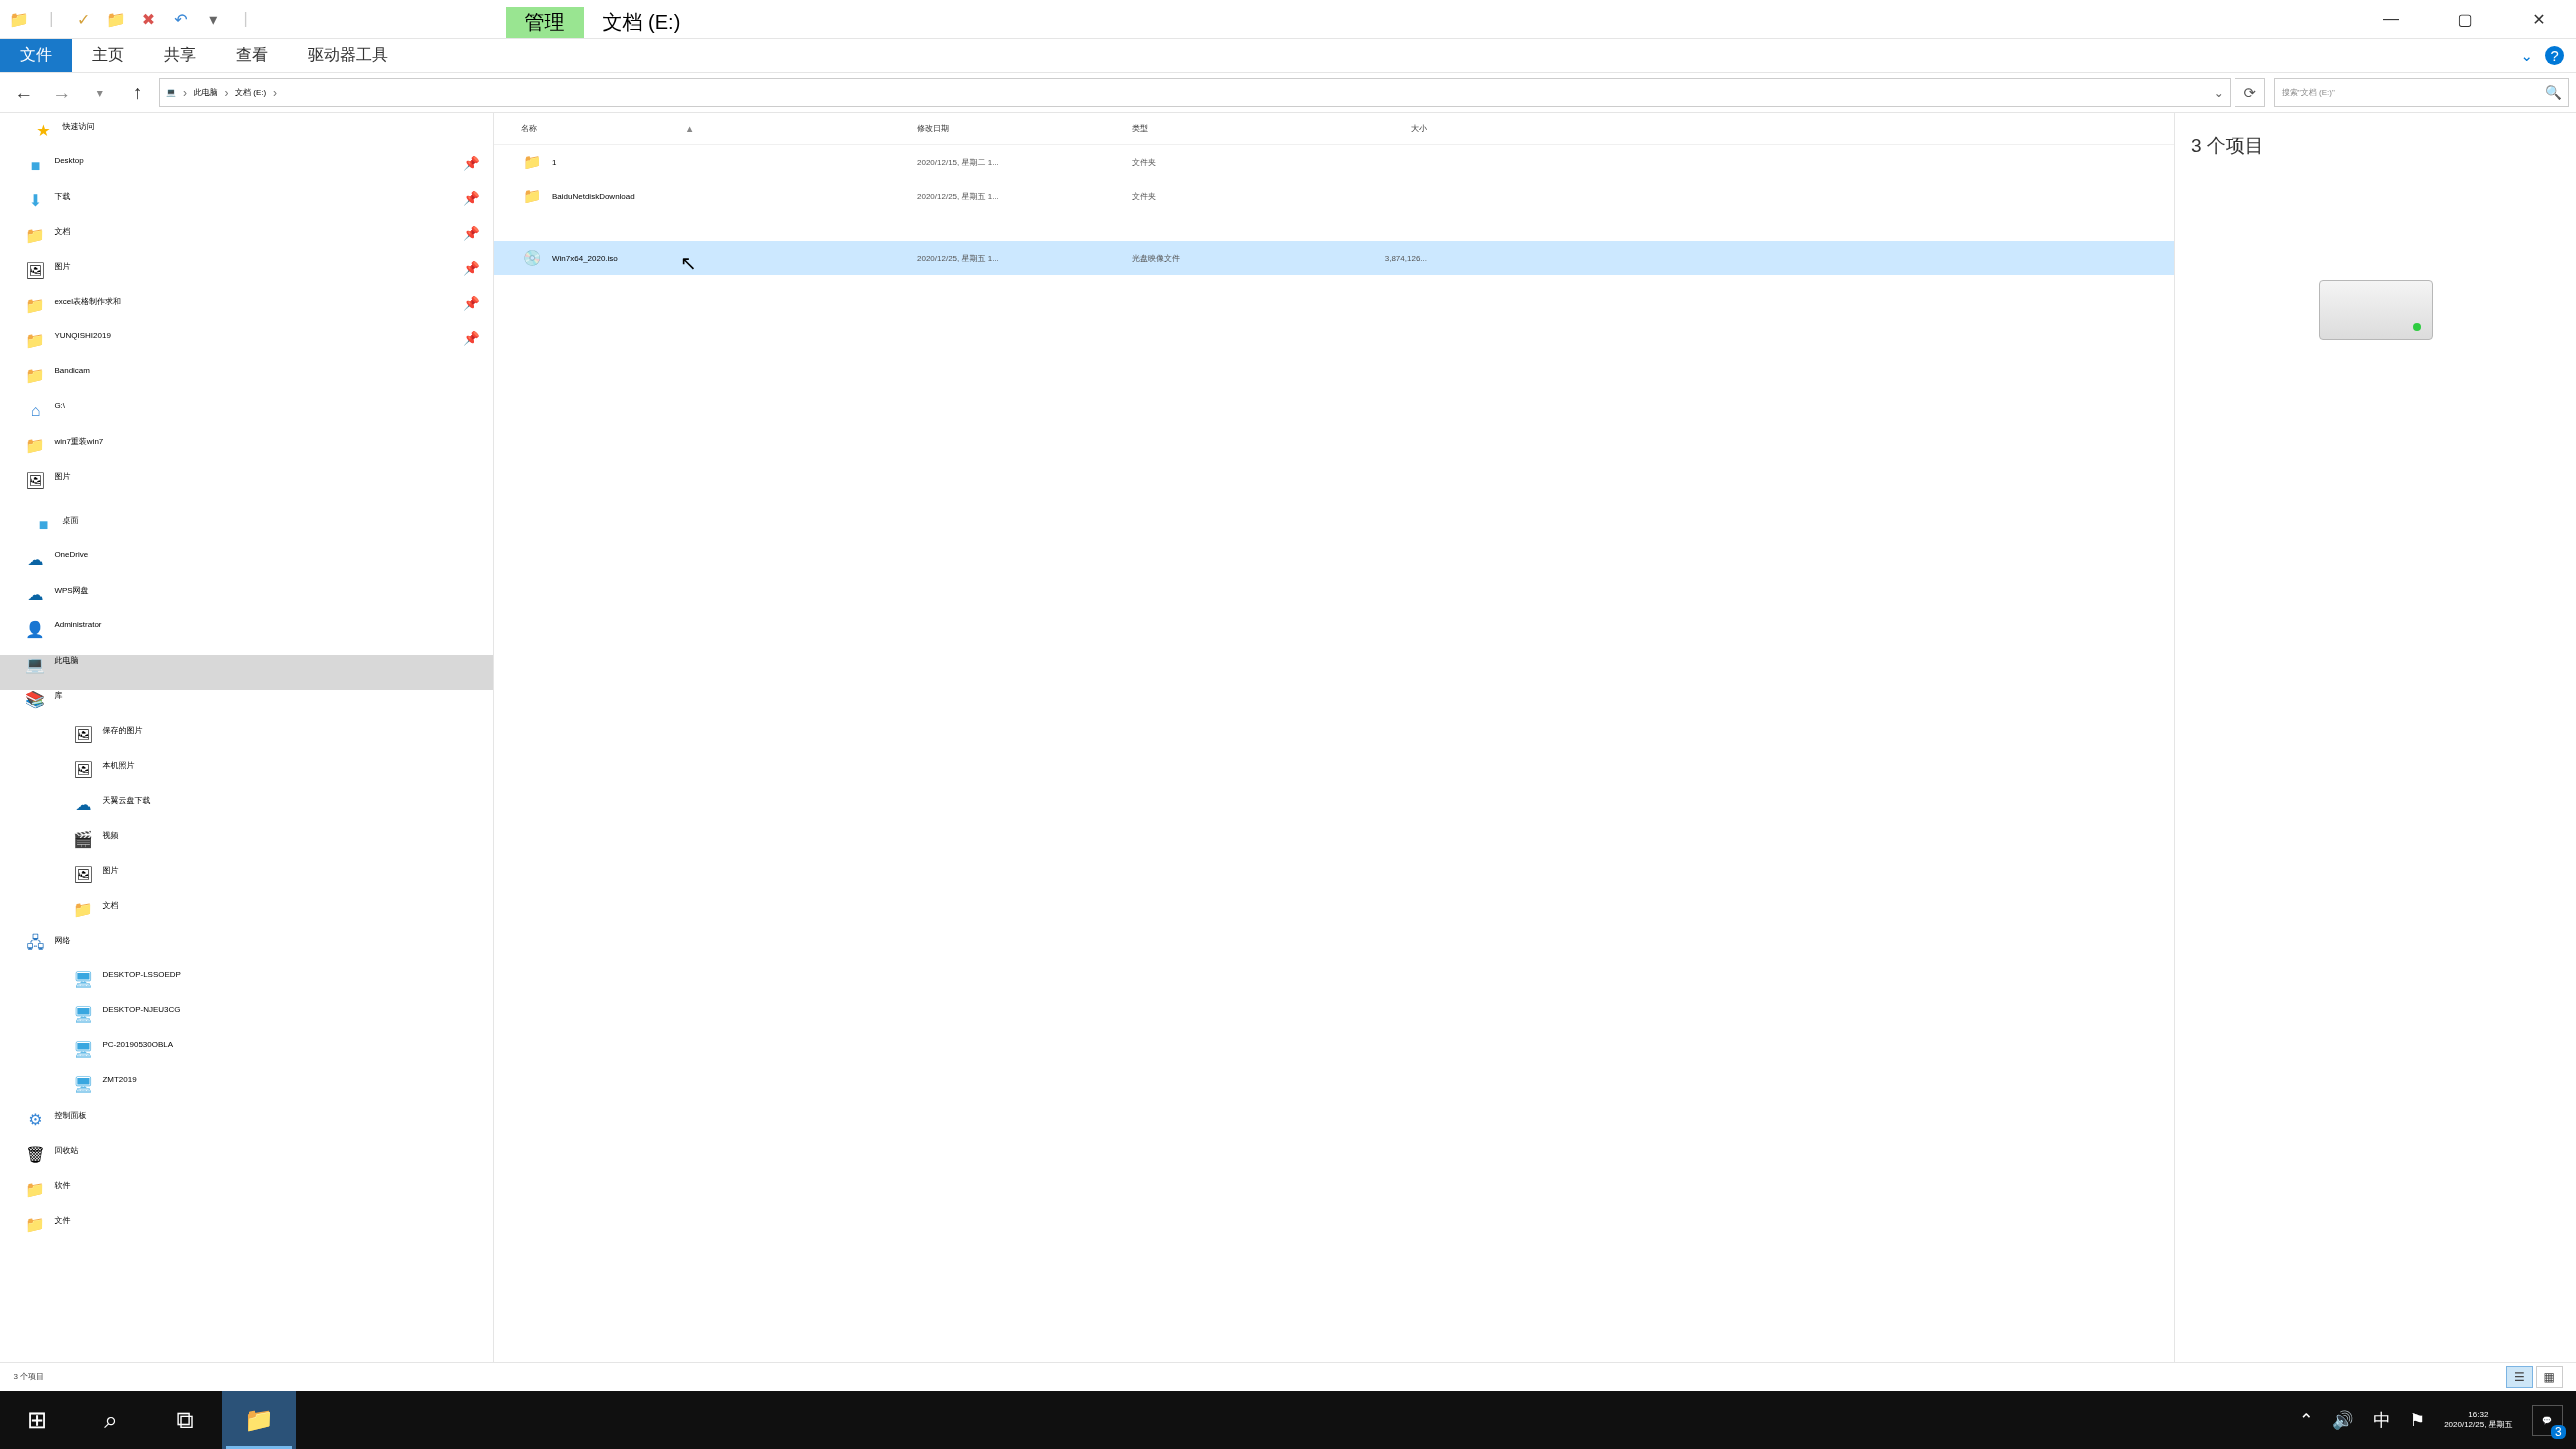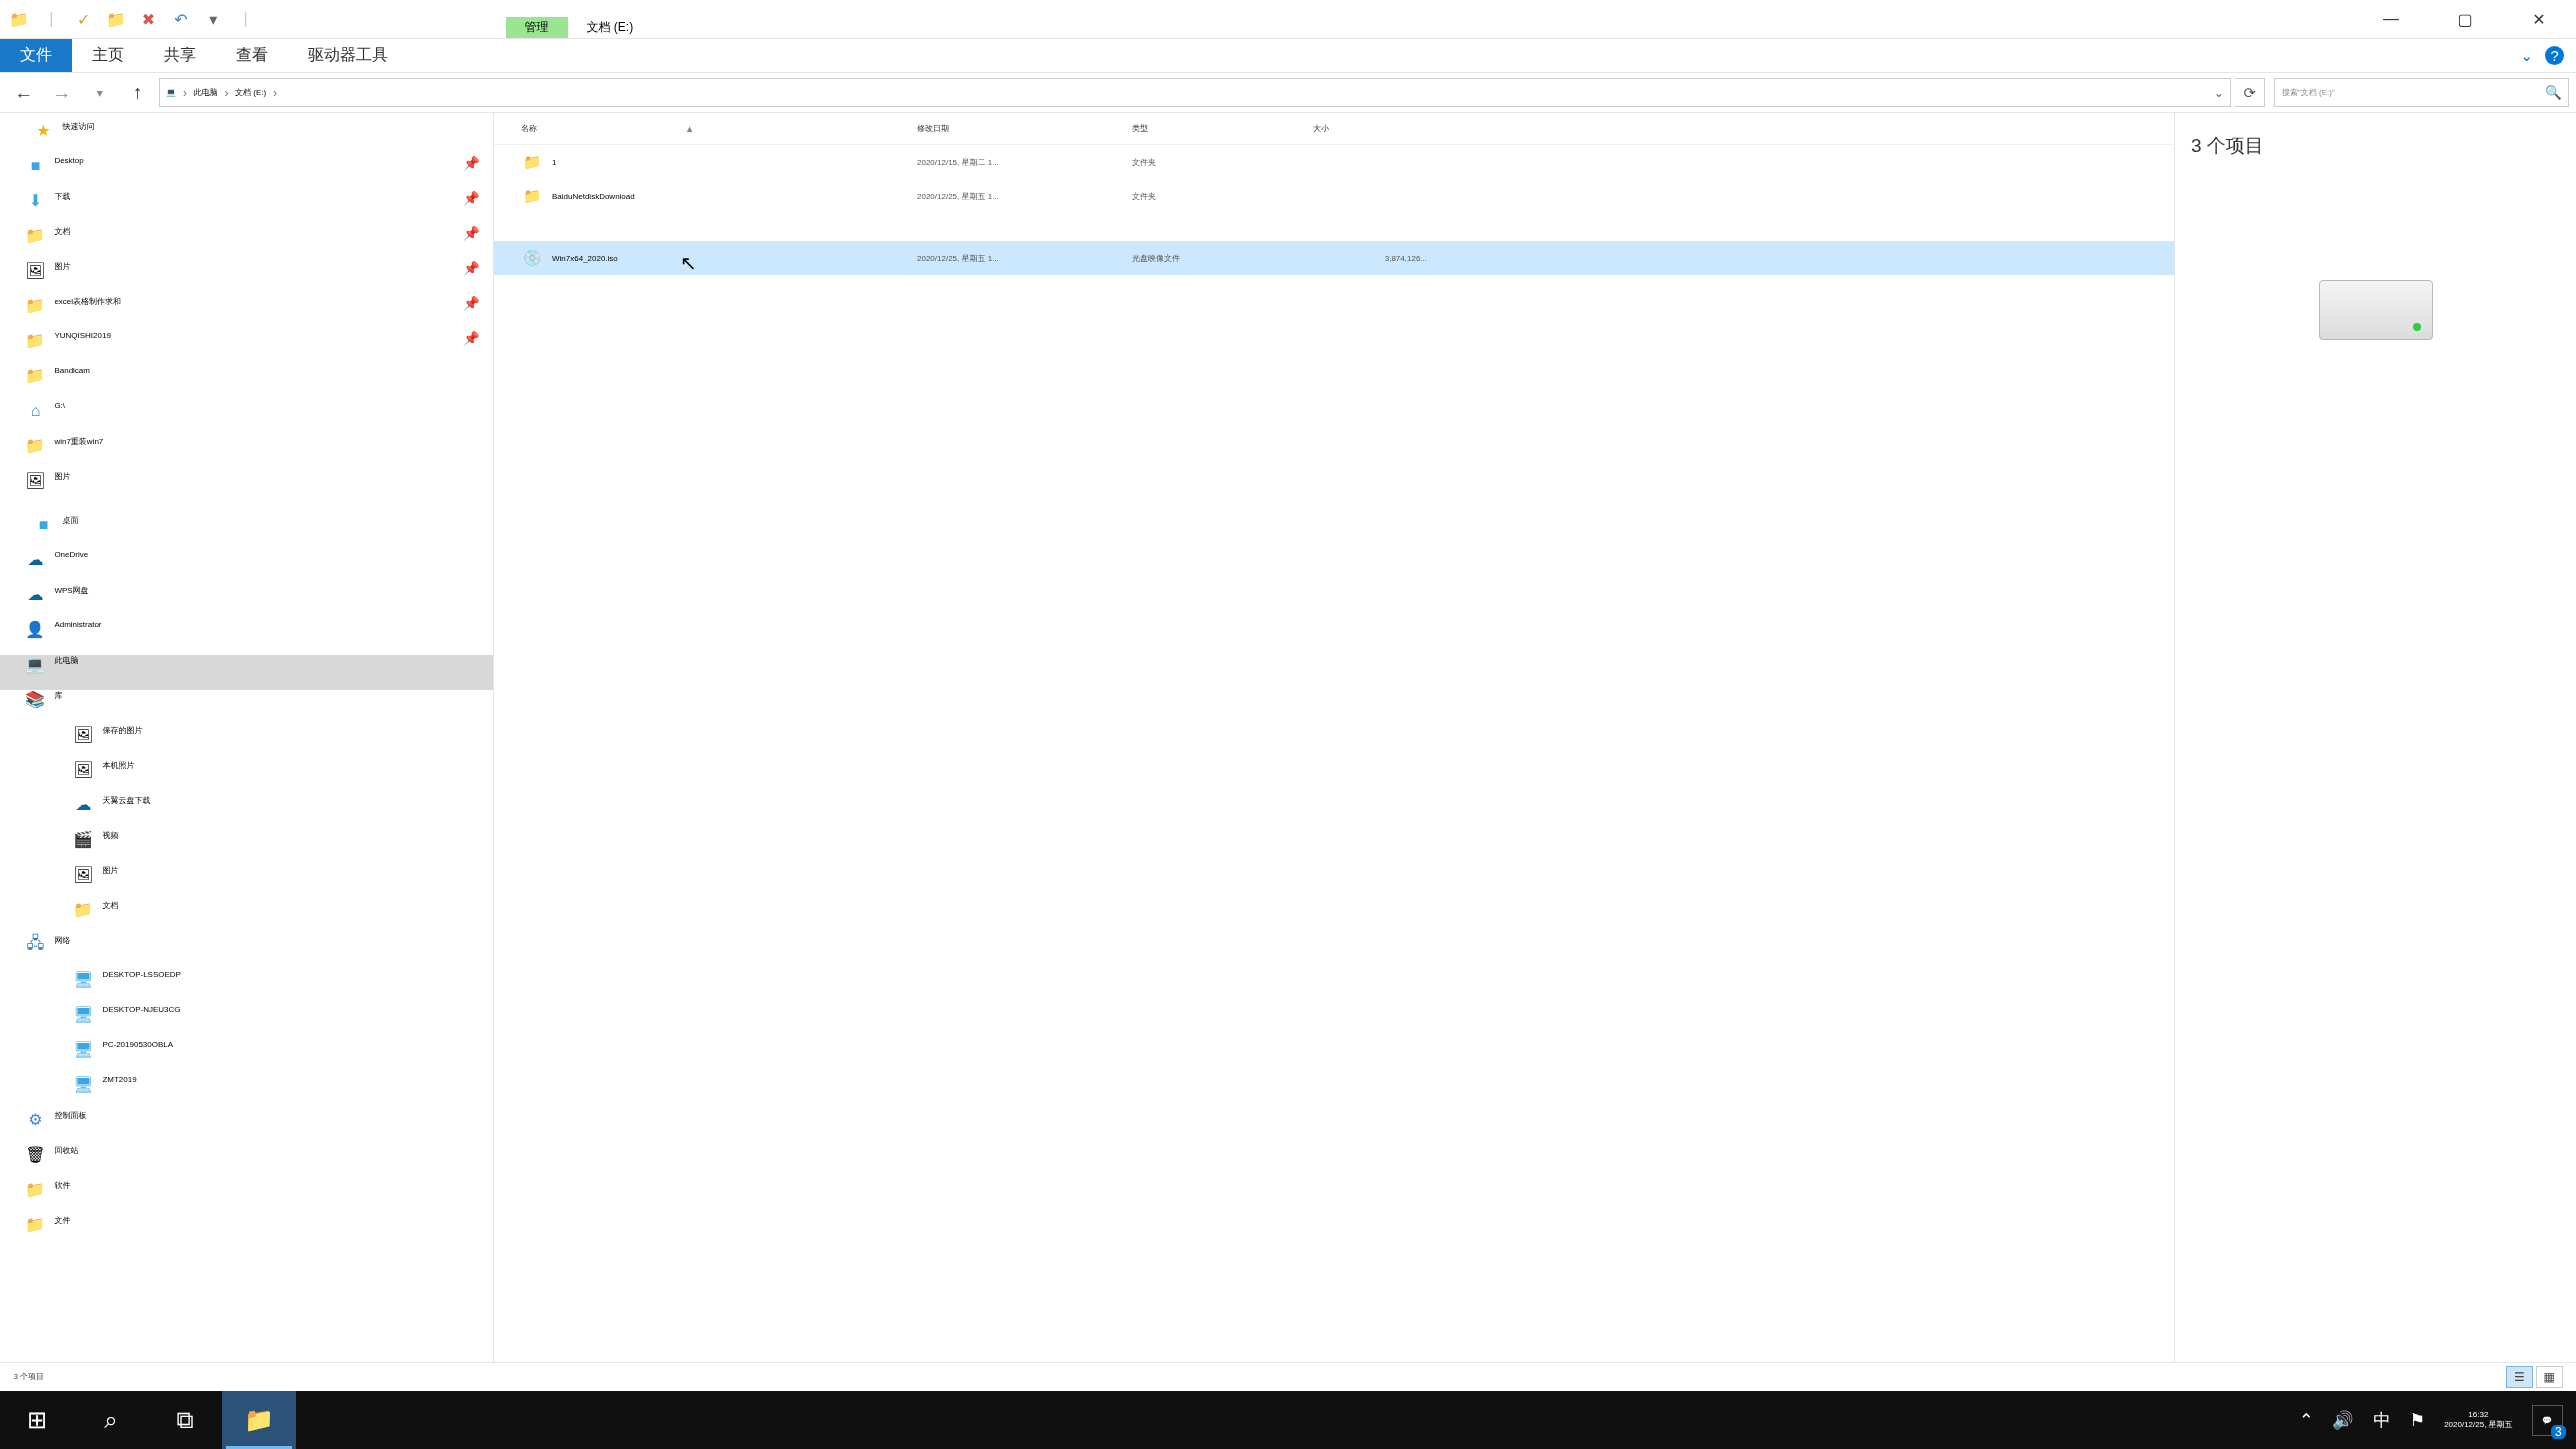--- a/index.html
+++ b/index.html
@@ -2,21 +2,21 @@
 <html><head>
 <meta charset="utf-8">
 <style>
 * { margin:0; padding:0; box-sizing:border-box; font-family:"Microsoft YaHei","Segoe UI",sans-serif; font-size:8px; user-select:none; }
 html,body { width:2576px; height:1449px; background:#fff; overflow:hidden; }
 .window { width:2576px; height:1391px; display:flex; flex-direction:column; background:#fff; position:relative; }
 .titlebar { height:39px; display:flex; align-items:stretch; background:#fff; border-bottom:0.7px solid #e5e5e5; }
 .qat { display:flex; align-items:center; padding:0 5.4px; gap:5.4px; }
 .qat-item { width:27px; height:27px; display:flex; align-items:center; justify-content:center; font-size:16px; }
 .title-tabs { display:flex; align-items:flex-end; margin-left:241px; }
-.title-tab { padding:2px 19px; font-size:12px; }
+.title-tab { padding:2px 19px; font-size:20px; }
 .title-tab.context { background:#99e591; }
 .win-controls { margin-left:auto; display:flex; }
 .win-btn { width:74px; display:flex; align-items:center; justify-content:center; font-size:16px; color:#333; }
 .ribbon-tabs { height:34px; display:flex; align-items:stretch; border-bottom:0.7px solid #e5e5e5; }
 .ribbon-tab { padding:0 20px; display:flex; align-items:center; font-size:16px; color:#333; }
 .ribbon-tab.file { background:#1979ca; color:#fff; }
 .ribbon-tab.context-tab { }
 .ribbon-right { margin-left:auto; display:flex; align-items:center; gap:12px; padding-right:12px; }
 .ribbon-right span { font-size:14.8px; color:#0078d7; }
 .navbar { height:40px; display:flex; align-items:center; padding:0 6.7px; gap:4px; border-bottom:0.7px solid #e5e5e5; }
@@ -52,21 +52,21 @@
 .ic-net::before { content:"🖧"; color:#2b77c0; }
 .ic-netpc::before { content:"🖥"; color:#3aa7e0; }
 .ic-panel::before { content:"⚙"; color:#3a88d6; }
 .ic-bin::before { content:"🗑"; }
 .content { flex:1; display:flex; flex-direction:column; }
 .columns { height:32px; display:flex; align-items:center; border-bottom:0.7px solid #f0f0f0; padding-left:27px; font-size:14.8px; color:#333; }
 .col-name { width:396px; display:flex; align-items:center; gap:148px; }
 .col-name .sort { color:#888; font-size:9.4px; }
 .col-date { width:215px; }
 .col-type { width:181px; }
-.col-size { width:114px; }
+.col-size { width:114px; text-align:right; }
 .rows { flex:1; }
 .row { height:34px; display:flex; align-items:center; padding-left:27px; font-size:16px; }
 .row.selected { background:#cce8ff;margin-top:28px; }
 .row .icon { width:23px; text-align:center; margin-right:8px; font-size:14.8px; }
 .row .c-name { width:365px; }
 .row .c-date { width:215px; color:#555; }
 .row .c-type { width:181px; color:#555; }
 .row .c-size { width:114px; text-align:right; color:#555; }
 .ic-fold::before { content:"📁"; color:#f5c869; }
 .ic-iso::before { content:"💿"; color:#bbb; }

